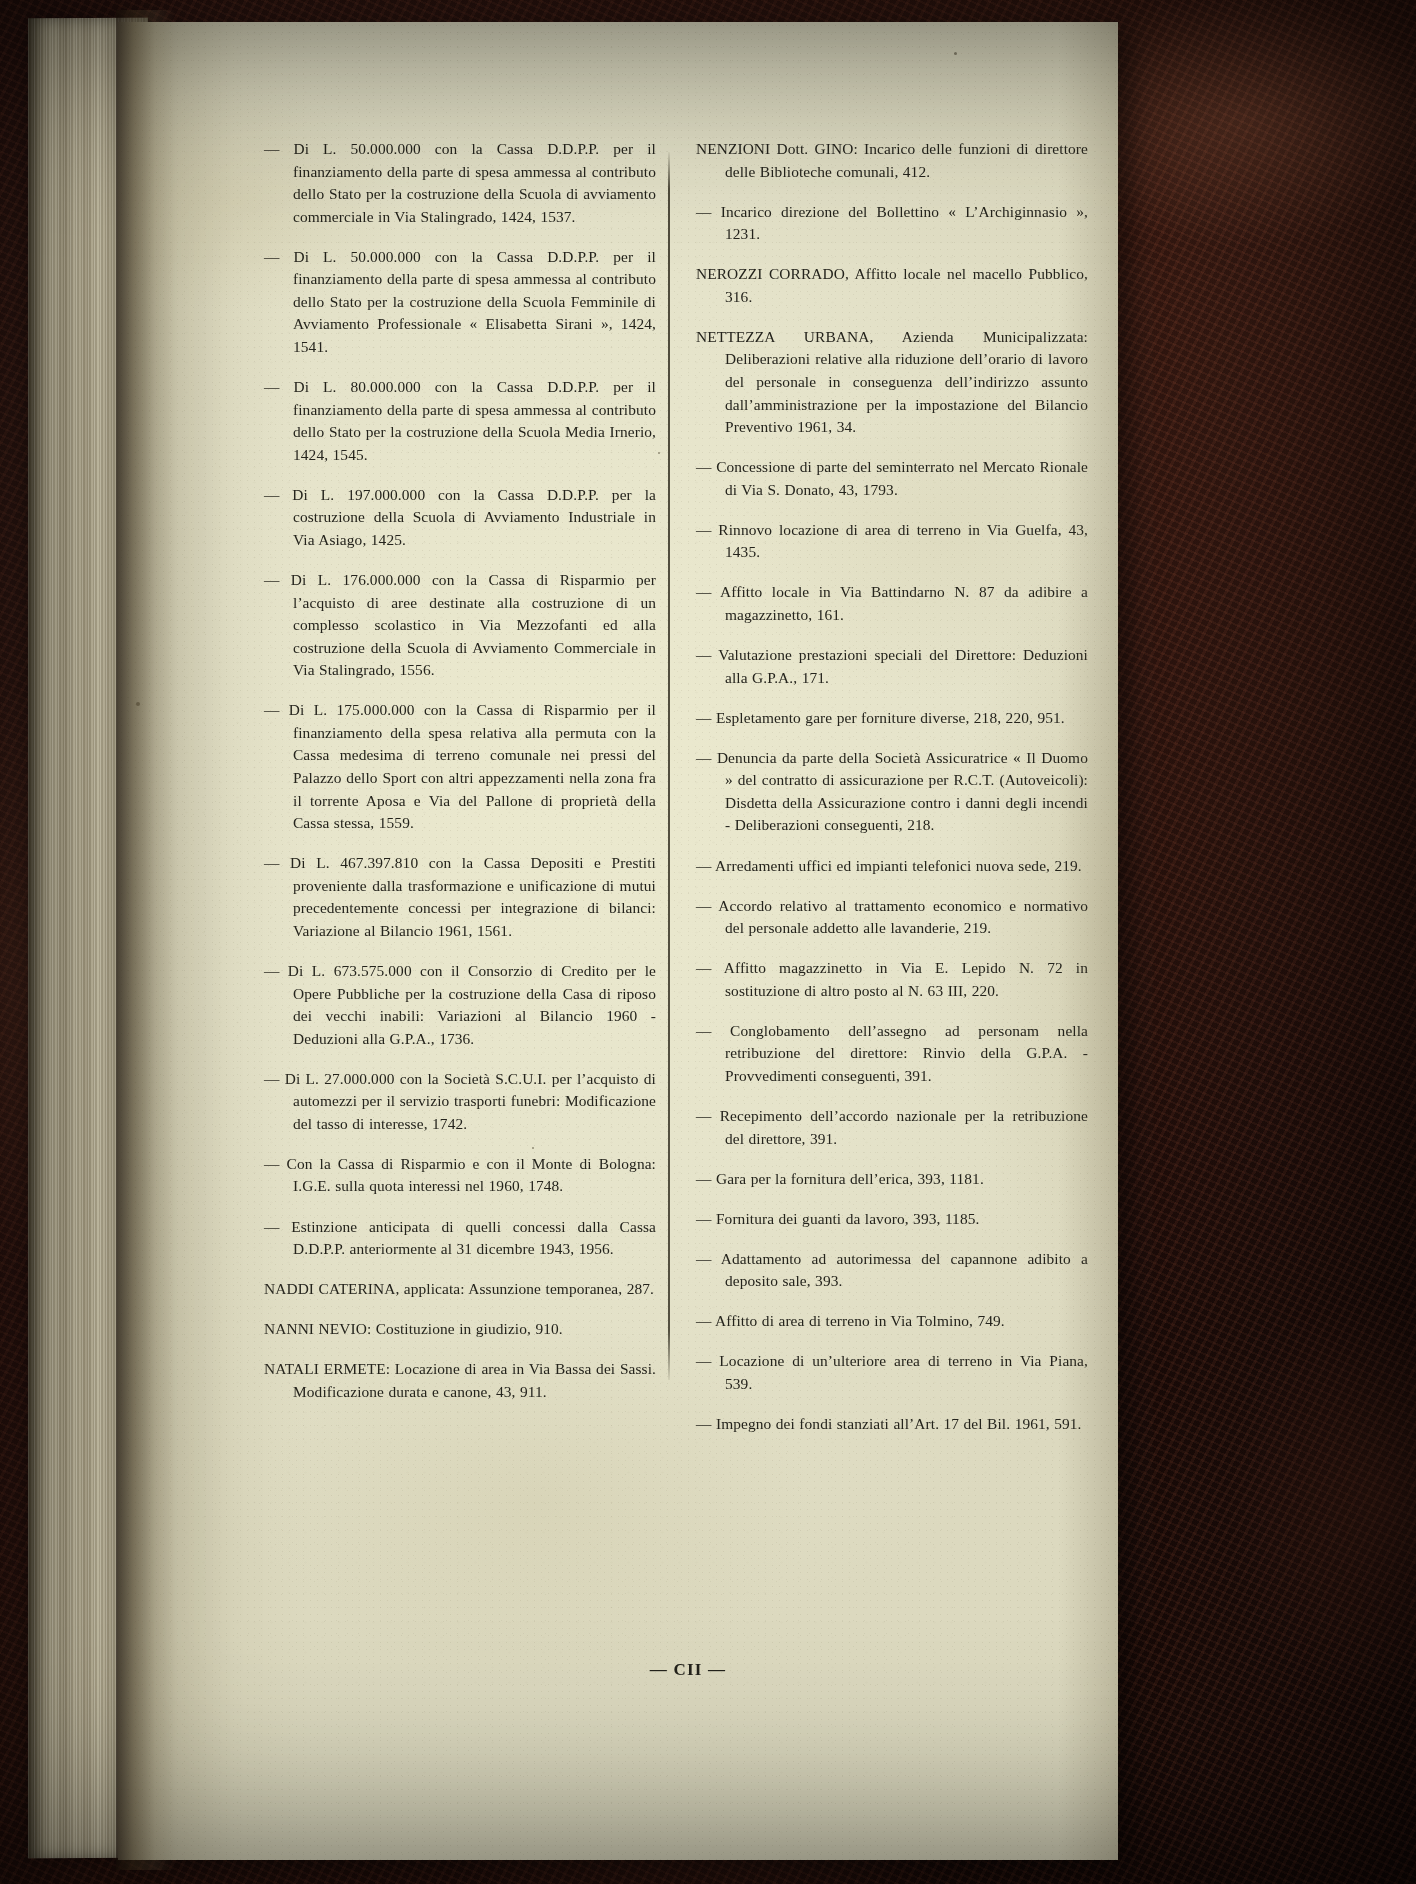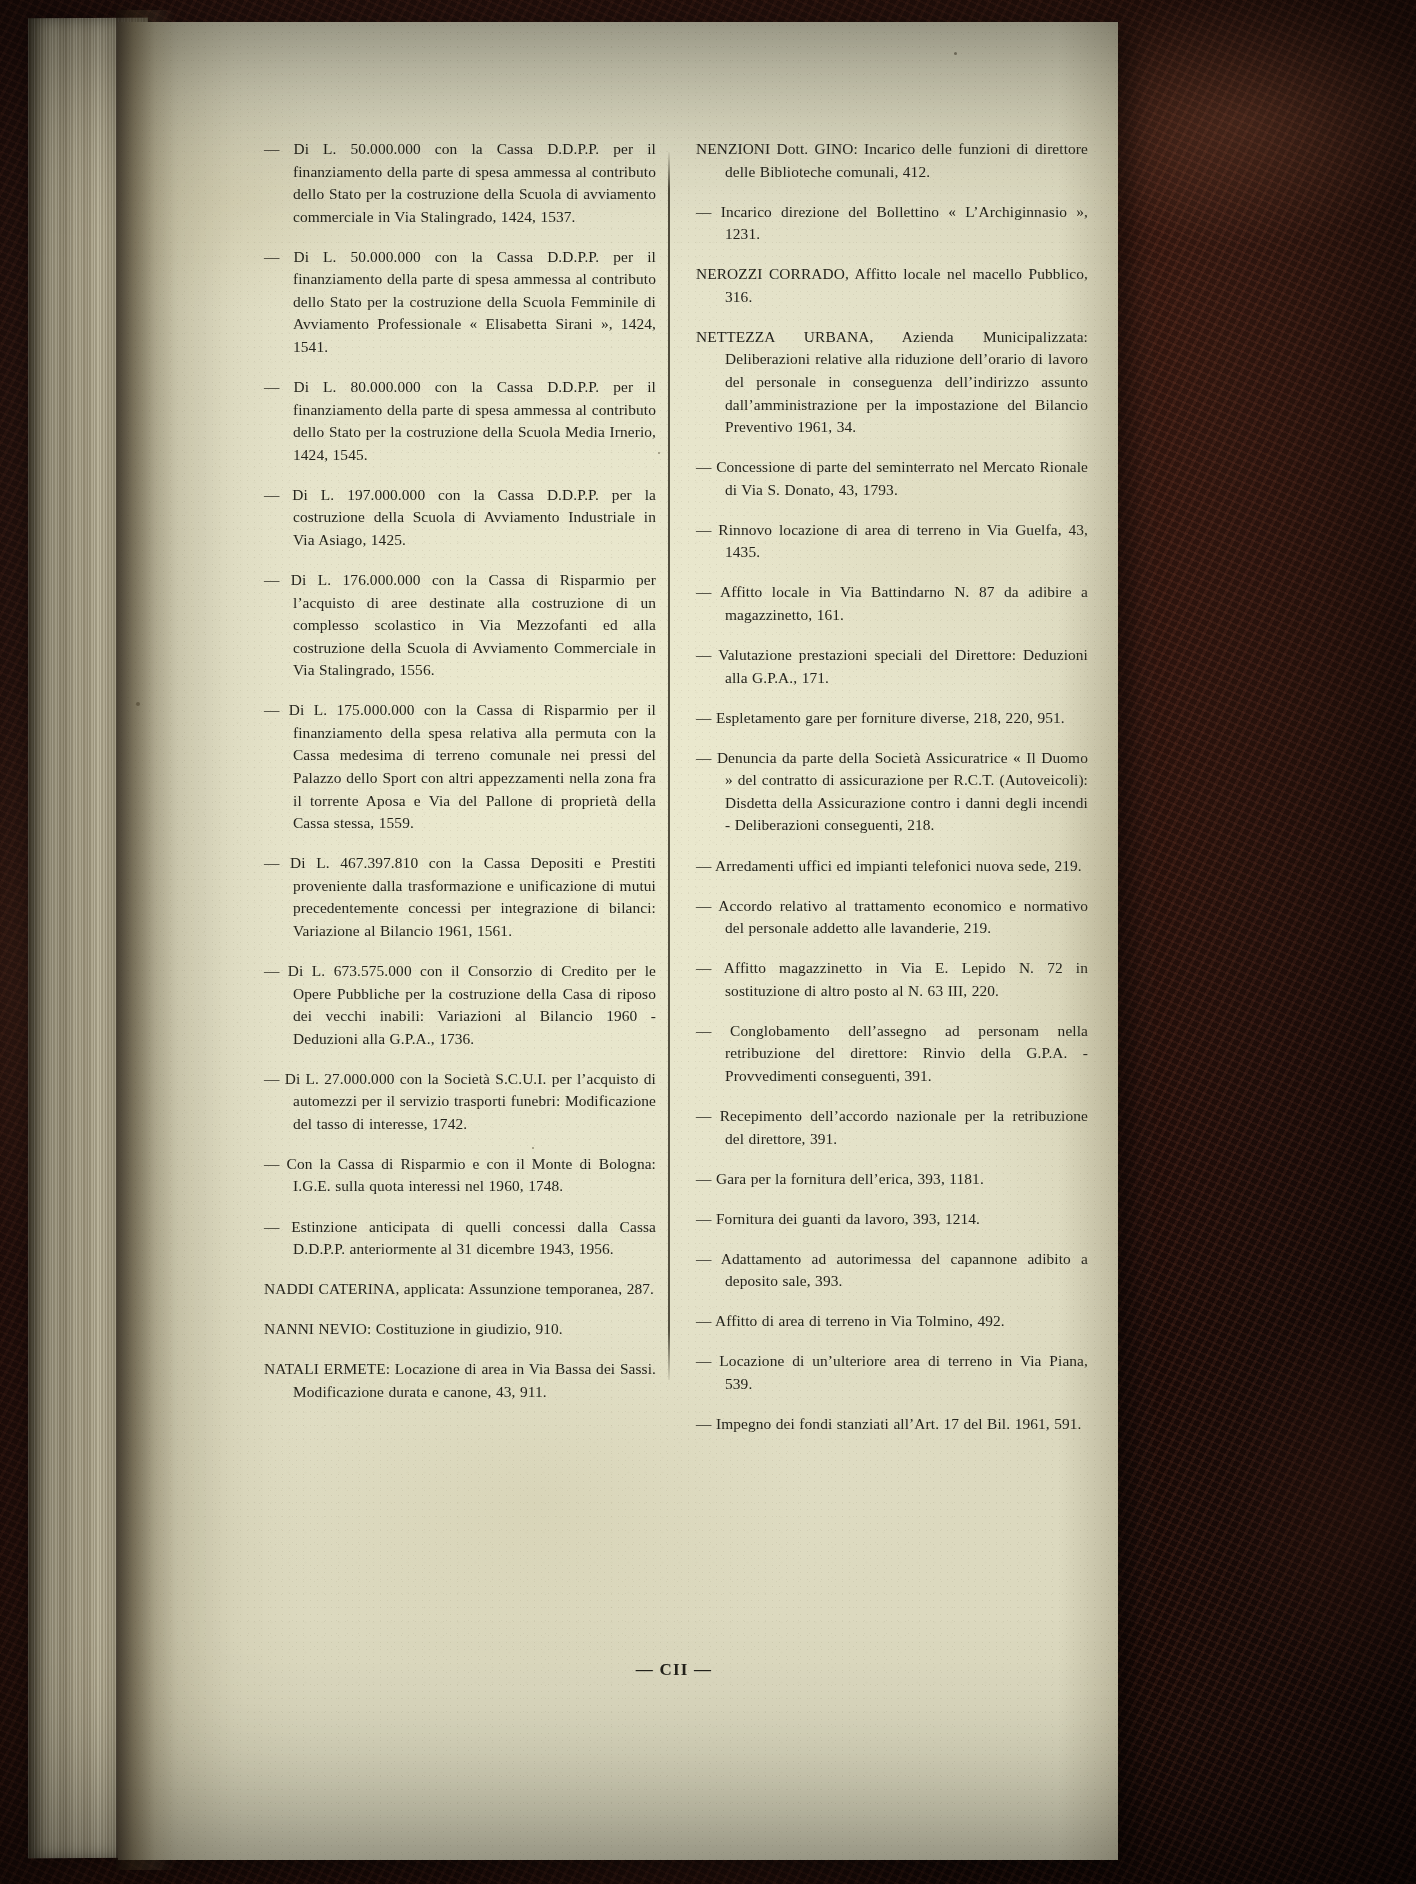--- a/index.html
+++ b/index.html
@@ -184,21 +184,21 @@
     word-spacing: 0.5px;
   }
   .entry:last-child { margin-bottom: 0; }
   .entry-head {
     padding-left: 29px;
     text-indent: -29px;
   }
 
   .pagenum {
     position: absolute;
-    left: 146px;
+    left: 160px;
     top: 1638px;
     width: 820px;
     text-align: center;
     font-size: 17px;
     font-weight: bold;
     color: #23221b;
     letter-spacing: 1.2px;
   }
 
   
@@ -267,23 +267,23 @@
             <p class="entry">— Affitto locale in Via Battindarno N. 87 da adibire a magazzinetto, 161.</p>
             <p class="entry">— Valutazione prestazioni speciali del Direttore: Deduzioni alla G.P.A., 171.</p>
             <p class="entry">— Espletamento gare per forniture diverse, 218, 220, 951.</p>
             <p class="entry">— Denuncia da parte della Società Assicuratrice « Il Duomo » del contratto di assicurazione per R.C.T. (Autoveicoli): Disdetta della Assicurazione contro i danni degli incendi - Deliberazioni conseguenti, 218.</p>
             <p class="entry">— Arredamenti uffici ed impianti telefonici nuova sede, 219.</p>
             <p class="entry">— Accordo relativo al trattamento economico e normativo del personale addetto alle lavanderie, 219.</p>
             <p class="entry">— Affitto magazzinetto in Via E. Lepido N. 72 in sostituzione di altro posto al N. 63 III, 220.</p>
             <p class="entry">— Conglobamento dell’assegno ad personam nella retribuzione del direttore: Rinvio della G.P.A. - Provvedimenti conseguenti, 391.</p>
             <p class="entry">— Recepimento dell’accordo nazionale per la retribuzione del direttore, 391.</p>
             <p class="entry">— Gara per la fornitura dell’erica, 393, 1181.</p>
-            <p class="entry">— Fornitura dei guanti da lavoro, 393, 1214.</p>
+            <p class="entry">— Fornitura dei guanti da lavoro, 393, 1185.</p>
             <p class="entry">— Adattamento ad autorimessa del capannone adibito a deposito sale, 393.</p>
-            <p class="entry">— Affitto di area di terreno in Via Tolmino, 492.</p>
+            <p class="entry">— Affitto di area di terreno in Via Tolmino, 749.</p>
             <p class="entry">— Locazione di un’ulteriore area di terreno in Via Piana, 539.</p>
             <p class="entry">— Impegno dei fondi stanziati all’Art. 17 del Bil. 1961, 591.</p>
           </div>
       </div>
     </div>
 
     <div class="pagenum">— CII —</div>
 
     <div class="sheet-curve"></div>
     <div class="sheet-rightedge"></div>

